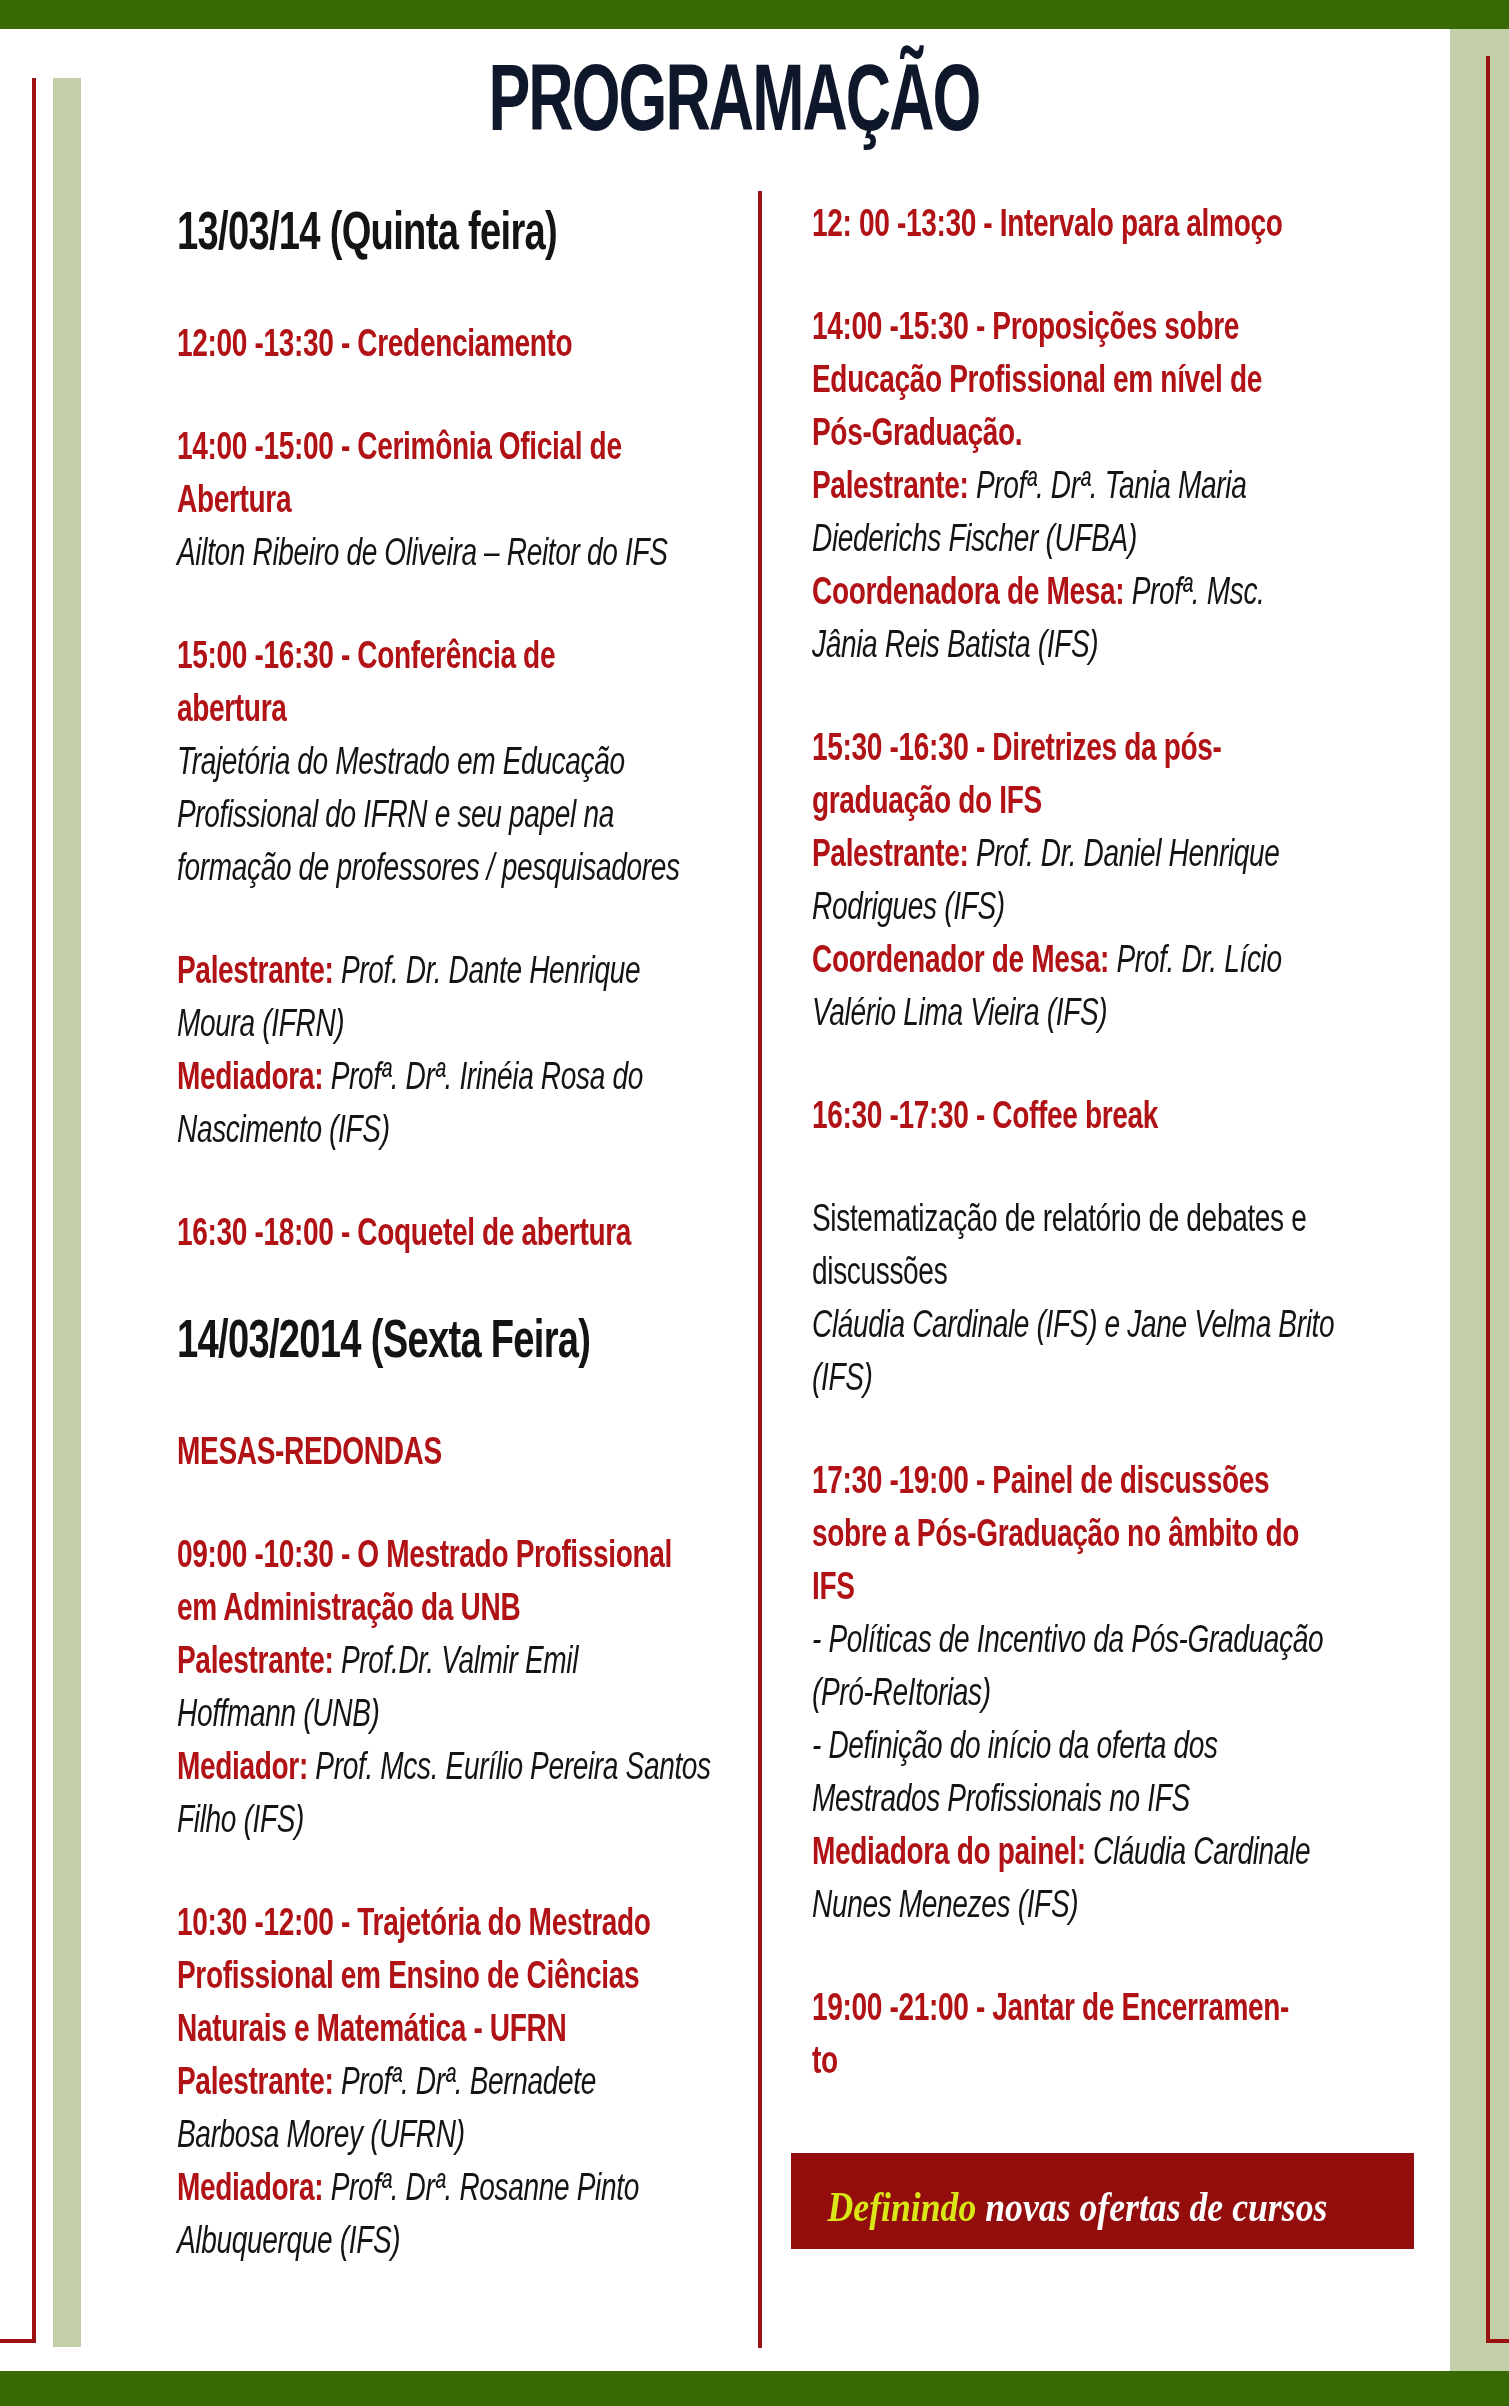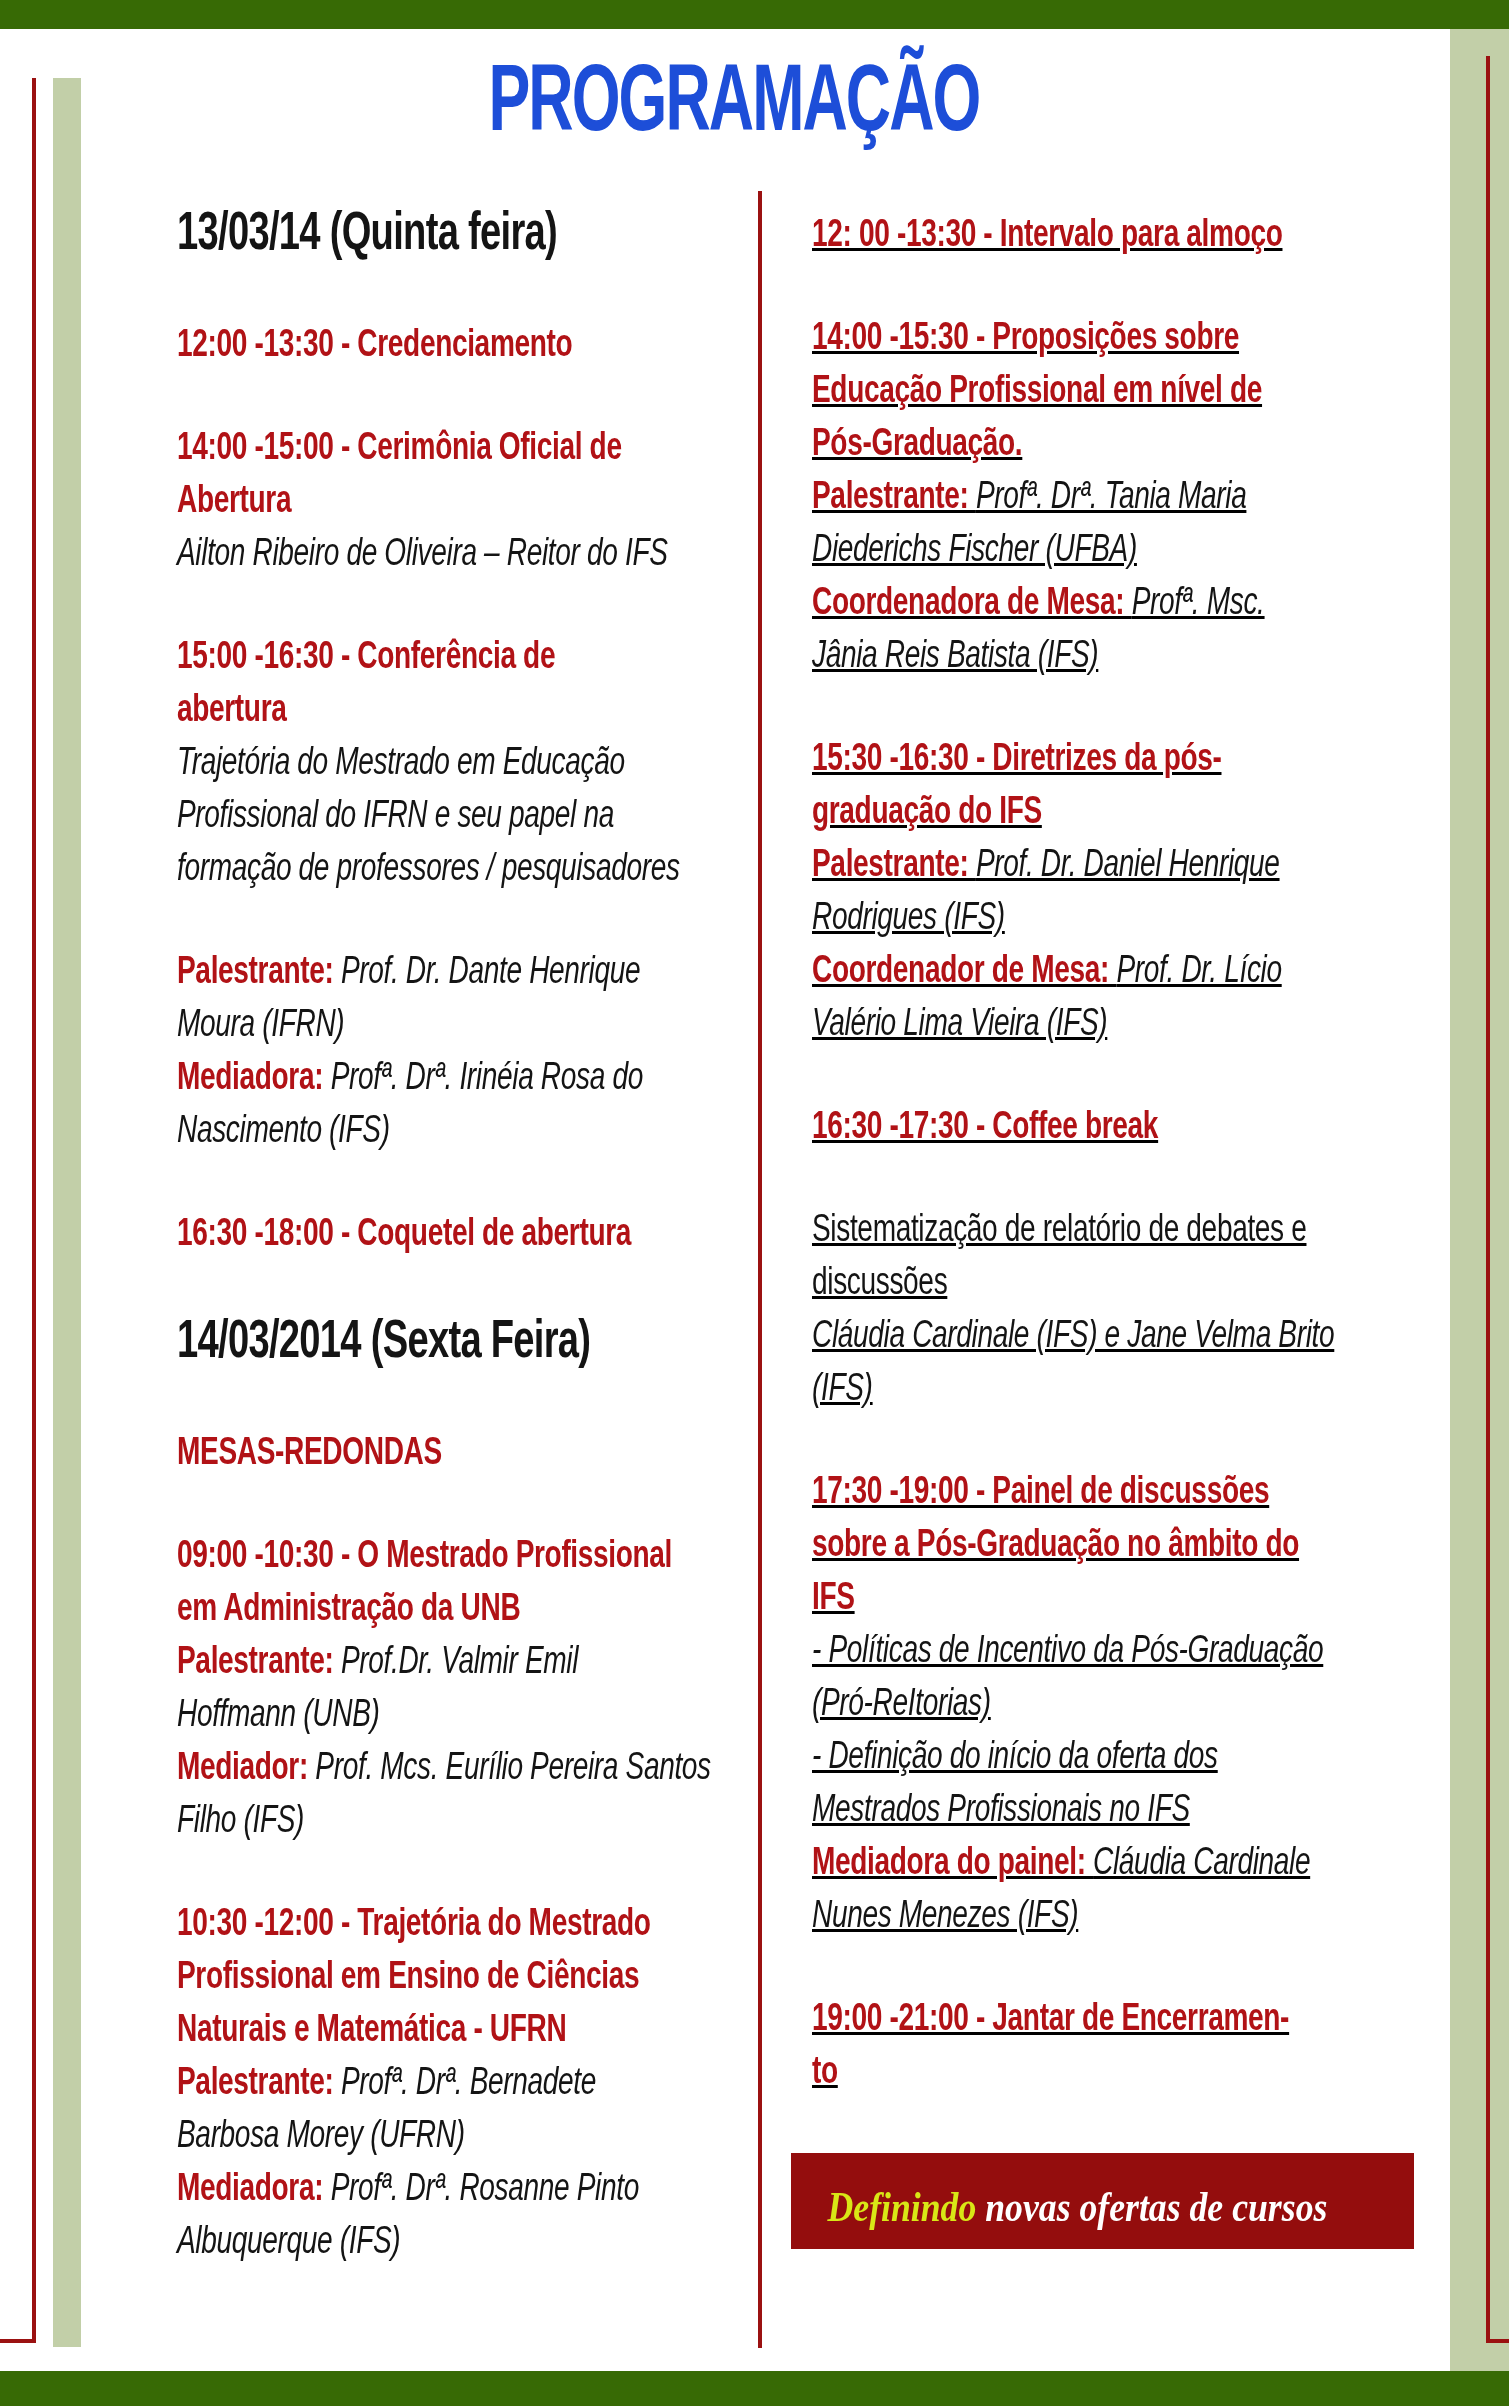--- a/index.html
+++ b/index.html
@@ -19,31 +19,31 @@
   #left-red-h{left:0;top:2339px;width:36px;height:3.9px;}
   #left-sage{left:53px;top:78px;width:28px;height:2269px;}
   #right-sage{left:1450px;top:29px;width:60px;height:2342px;}
   #right-red-v{left:1486px;top:56px;width:3.9px;height:2286px;}
   #right-red-h{left:1486px;top:2339px;width:24px;height:3.9px;}
   #column-divider{left:758px;top:191px;width:3.9px;height:2157px;}
 
   
   #page-title{
     position:absolute;top:50px;left:0;right:54px;text-align:center;
-    color:#1d4ed8;font-weight:bold;margin-left:11px;
+    color:#0f172a;font-weight:bold;margin-left:11px;
   }
   #page-title .squeeze{
     display:inline-block;transform:scaleX(0.66);transform-origin:center top;
     font-size:95px;letter-spacing:-2.9px;line-height:1;
   }
 
   
   .col{position:absolute;width:604px;}
   #left-column{left:141px;top:194px;margin-left:36px;}
-  #right-column{left:812px;top:206px;text-decoration:underline;}
+  #right-column{left:812px;top:196px;}
   .col-inner{transform:scaleX(0.72);transform-origin:0 0;width:836px;}
 
   .block{margin:0 0 50px 0;}
   .line{font-size:39px;line-height:53px;color:#141414;letter-spacing:-0.5px;white-space:nowrap;}
   .block.day .line{font-size:53px;line-height:62px;font-weight:bold;color:#101010;letter-spacing:-1px;}
   .block.day{margin-top:5.8px;margin-bottom:54px;}
 
   .s-r{color:var(--text-red);font-weight:bold;}
   .s-i{font-style:italic;color:#141414;}
   .s-p{color:#141414;}

